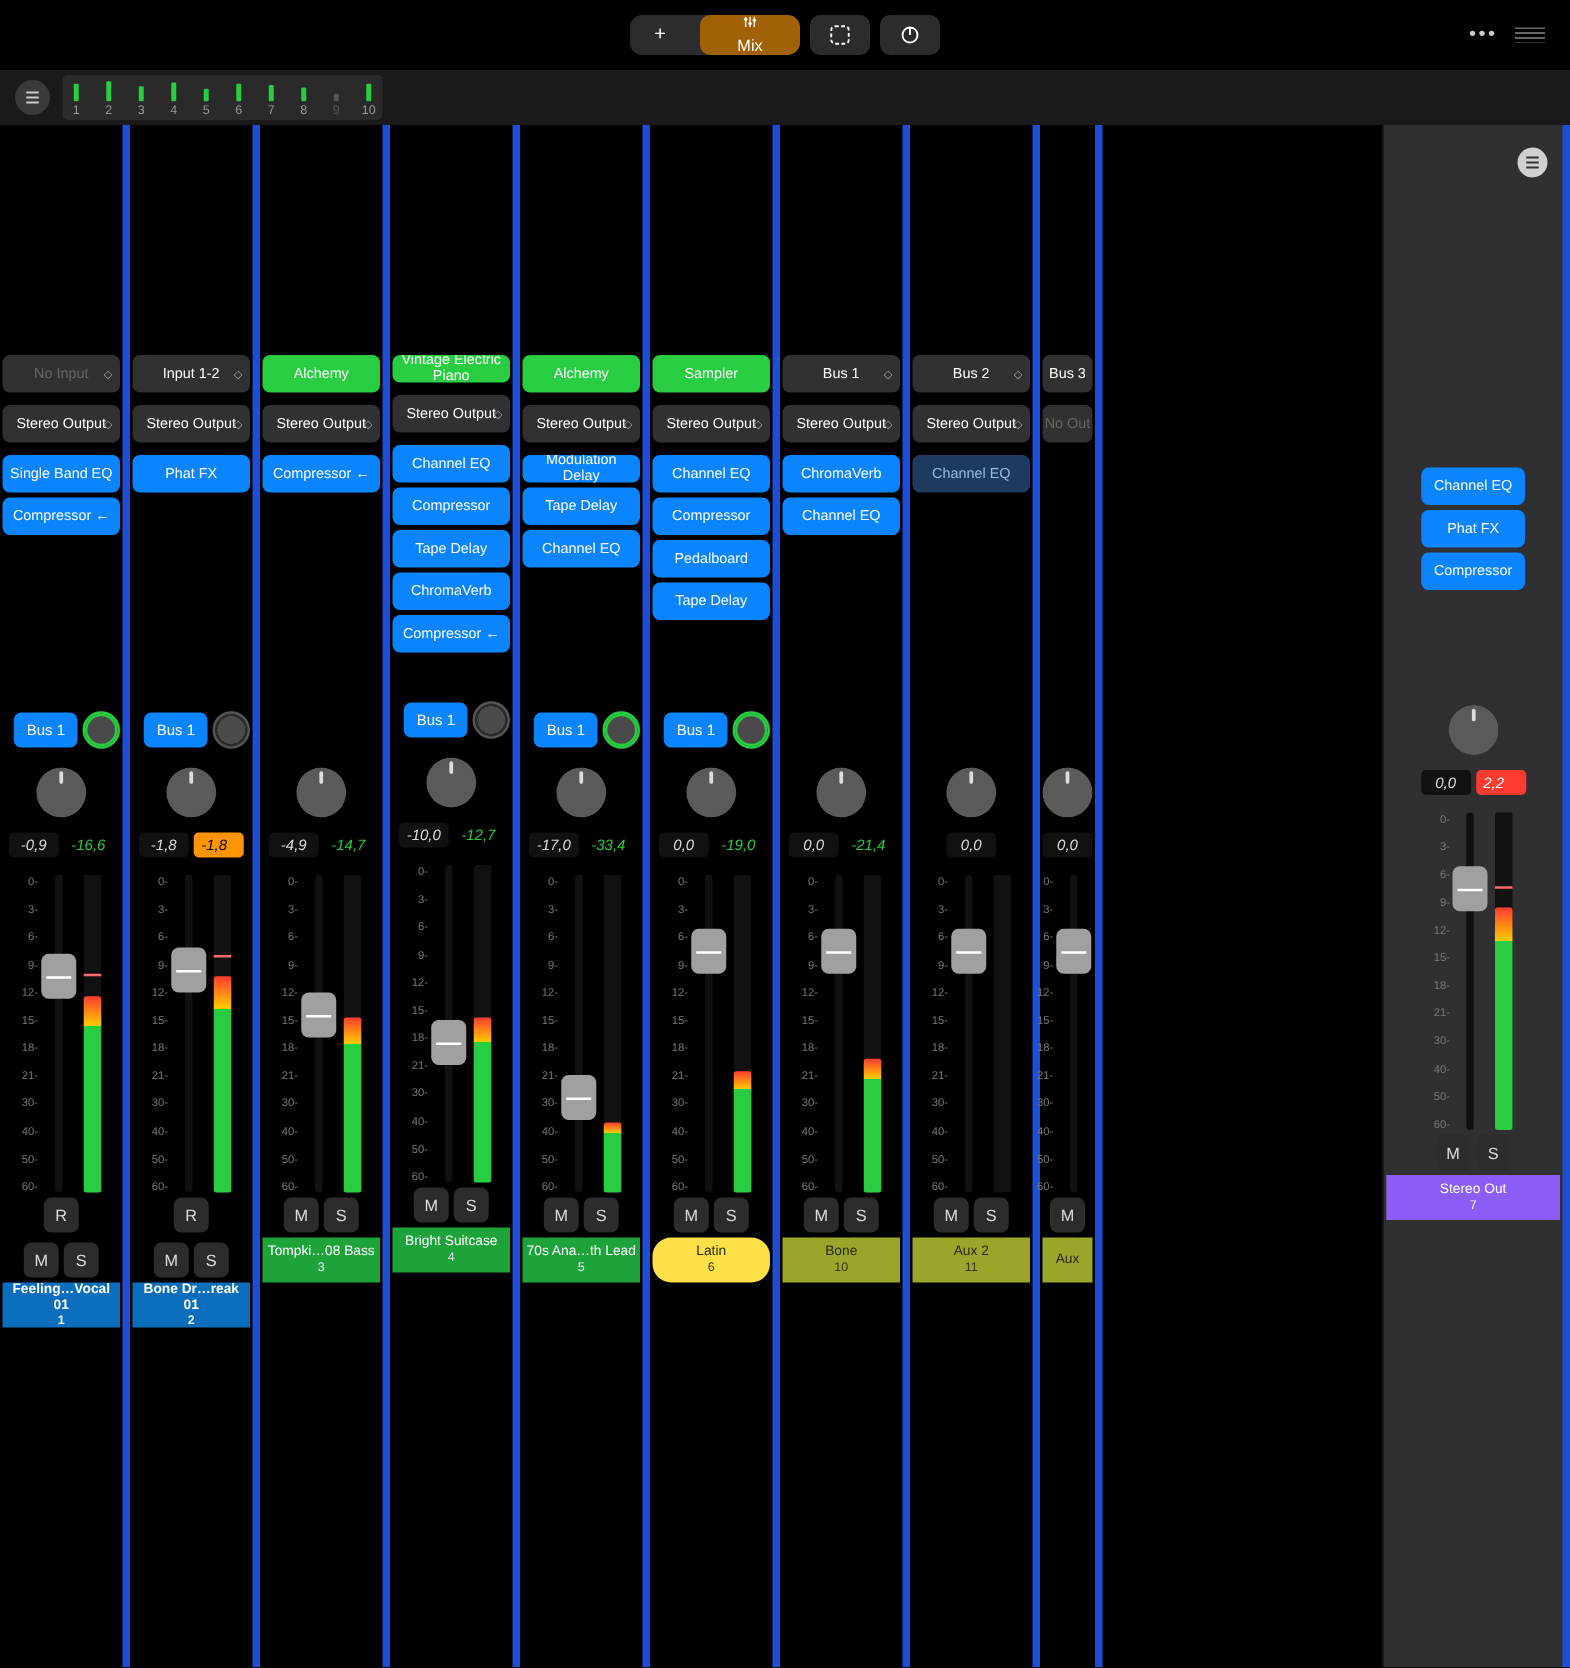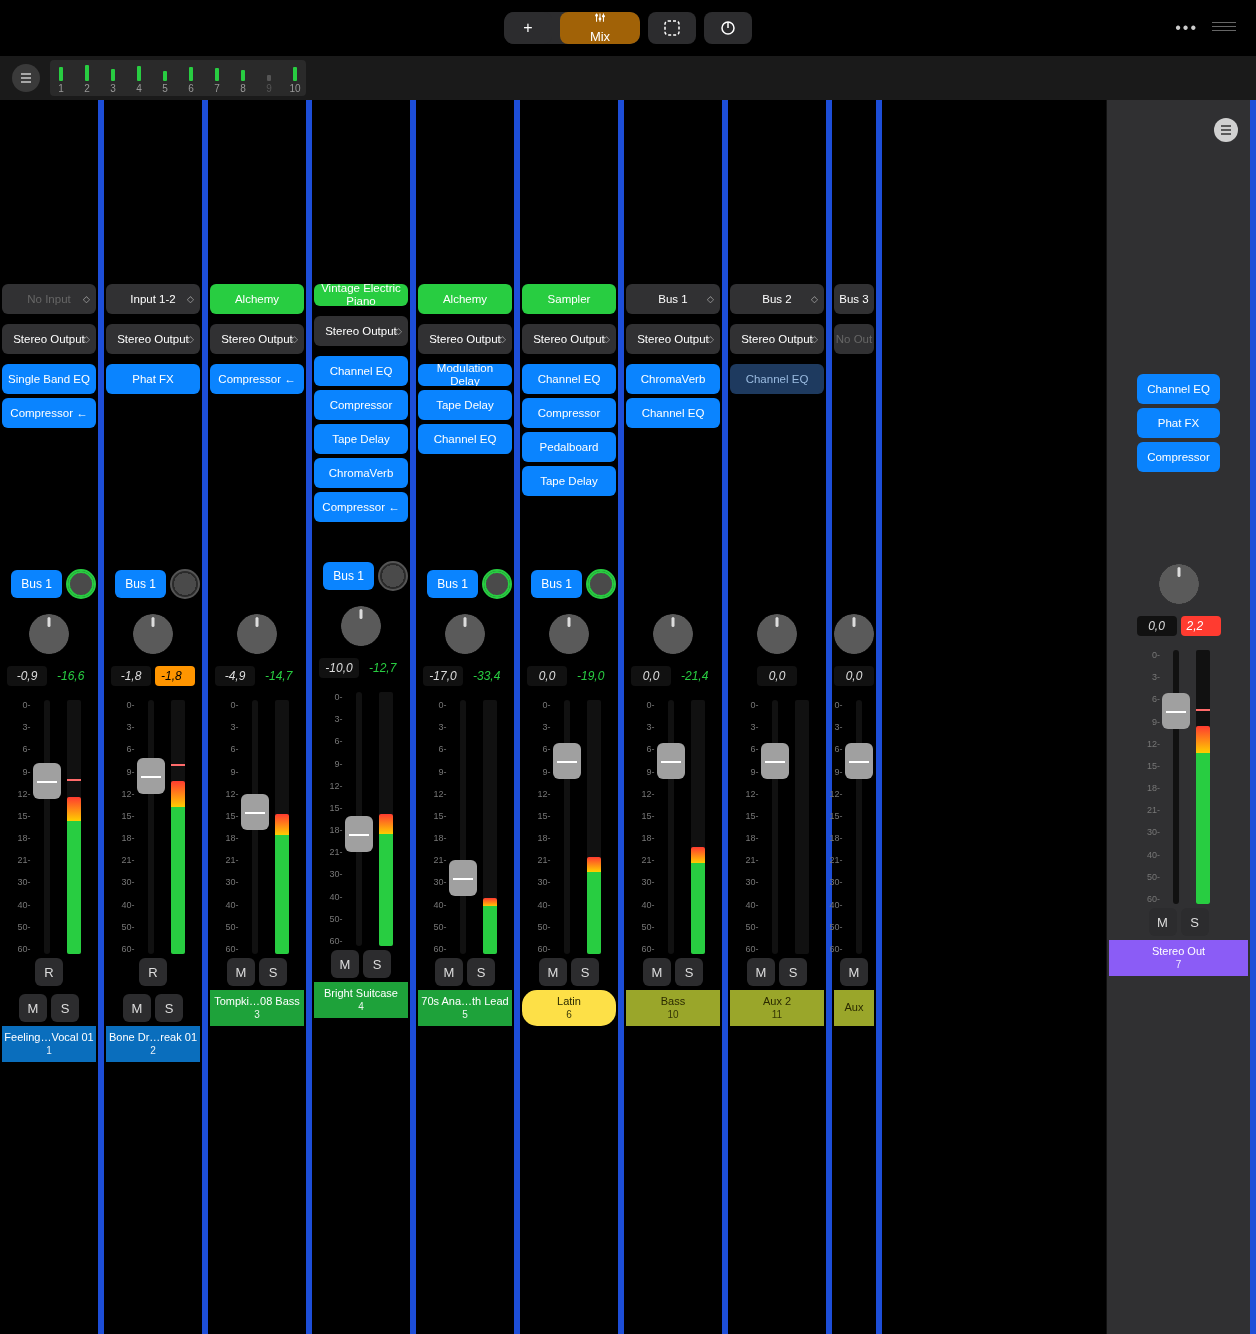--- a/index.html
+++ b/index.html
@@ -89,21 +89,21 @@
 .fader-cap::after{content:"";position:absolute;left:4px;right:4px;top:50%;height:2px;background:#fff;}
 .meter{width:14px;height:100%;position:relative;background:#111;border-radius:2px;display:flex;align-items:flex-end;}
 .meter-fill{width:100%;background:linear-gradient(to top, #28cd41 0%, #28cd41 85%, #ffcc00 85%, #ff3b30 100%);border-radius:2px;}
 .meter-peak{position:absolute;left:0;right:0;height:2px;background:#ff6b6b;}
 
 .btn-row{display:flex;gap:4px;justify-content:center;margin:4px 0;}
 .sq{width:28px;height:28px;border-radius:6px;background:#2c2c2e;display:flex;align-items:center;justify-content:center;font-size:13px;color:#ddd;}
 
 .name-plate{height:36px;display:flex;flex-direction:column;align-items:center;justify-content:center;font-size:11px;line-height:1.2;color:#fff;overflow:hidden;padding:0 2px;text-align:center;}
 .name-plate .num{font-size:10px;opacity:0.9;}
-.np-blue{background:#0a6ebd;}
+.np-blue{background:#0a6ebd;font-weight:bold;}
 .np-green{background:#1ea23a;}
 .np-yellow{background:#fde047;color:#2a2a00;border-radius:15px;}
 .np-olive{background:#9aa62a;color:#2a2a00;}
 .np-gray{background:#8b5cf6;}
 
 svg{display:block;}
 </style>
 </head>
 <body>
 
@@ -576,21 +576,21 @@
     <div class="meter">
       <div class="meter-fill" style="height:42%"></div>
 
     </div>
   </div>
     <div class="btn-row">
     <div class="sq">M</div>
     <div class="sq">S</div>
   </div>
     <div class="name-plate np-olive">
-      <span>Bass</span>
+      <span>Bone</span>
       <span class="num">10</span>
     </div>
         </div>
         <div class="strip">
     <div class="strip-top-space"></div>
     <div class="slot gray">Bus 2<span class="chev">◇</span></div>
     <div class="slot-gap"></div>
     <div class="slot gray">Stereo Output<span class="chev">◇</span></div>
     <div class="slot-gap"></div>
     <div class="fx-stack">

